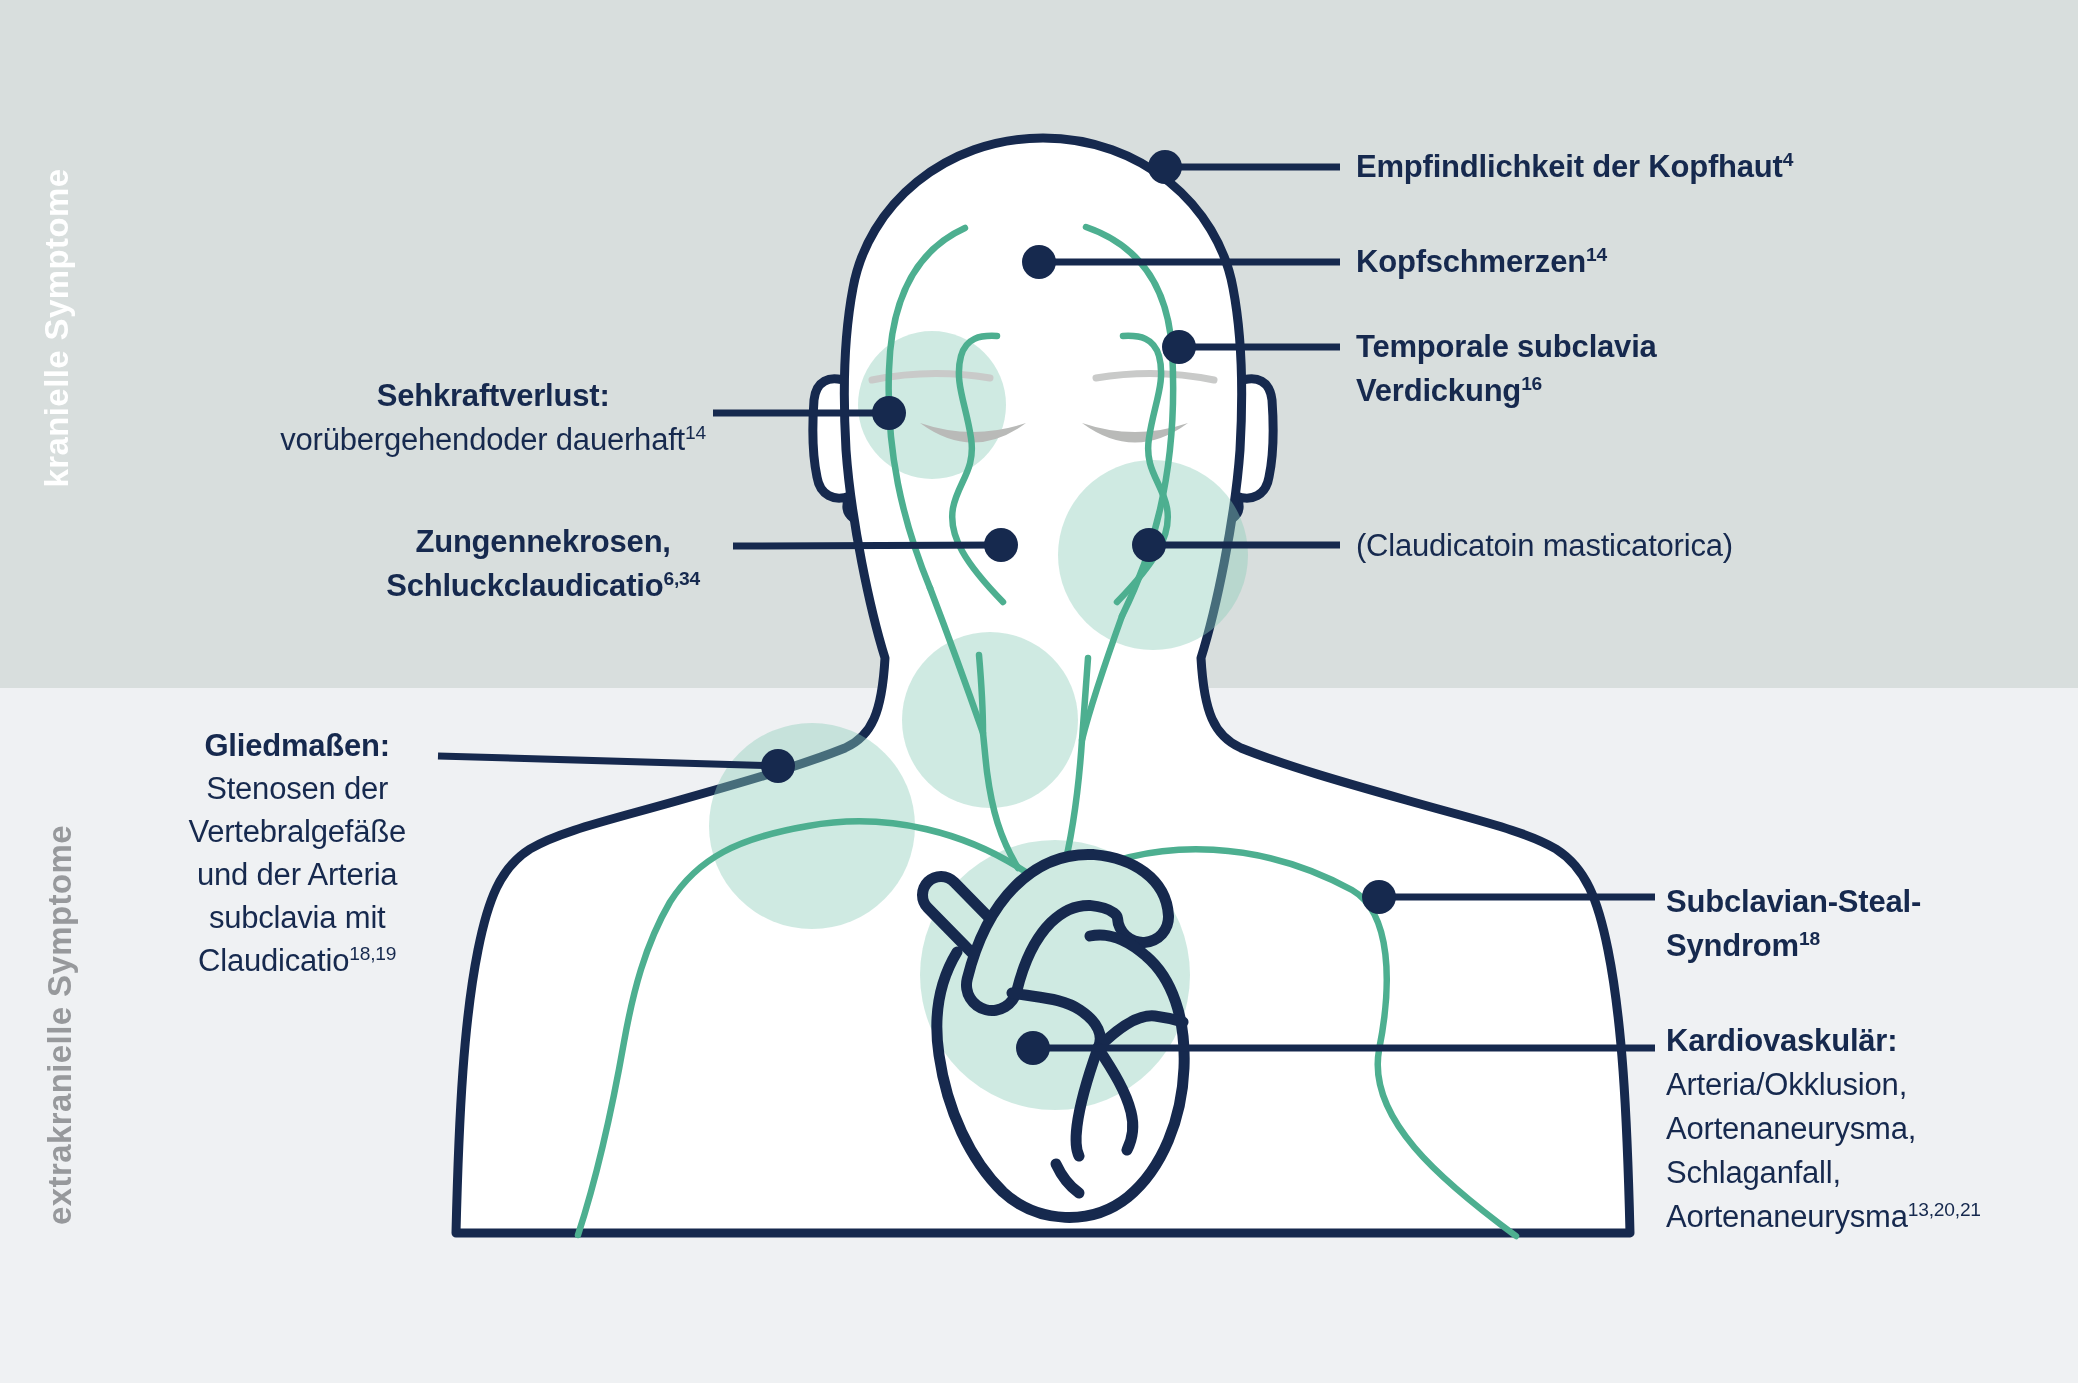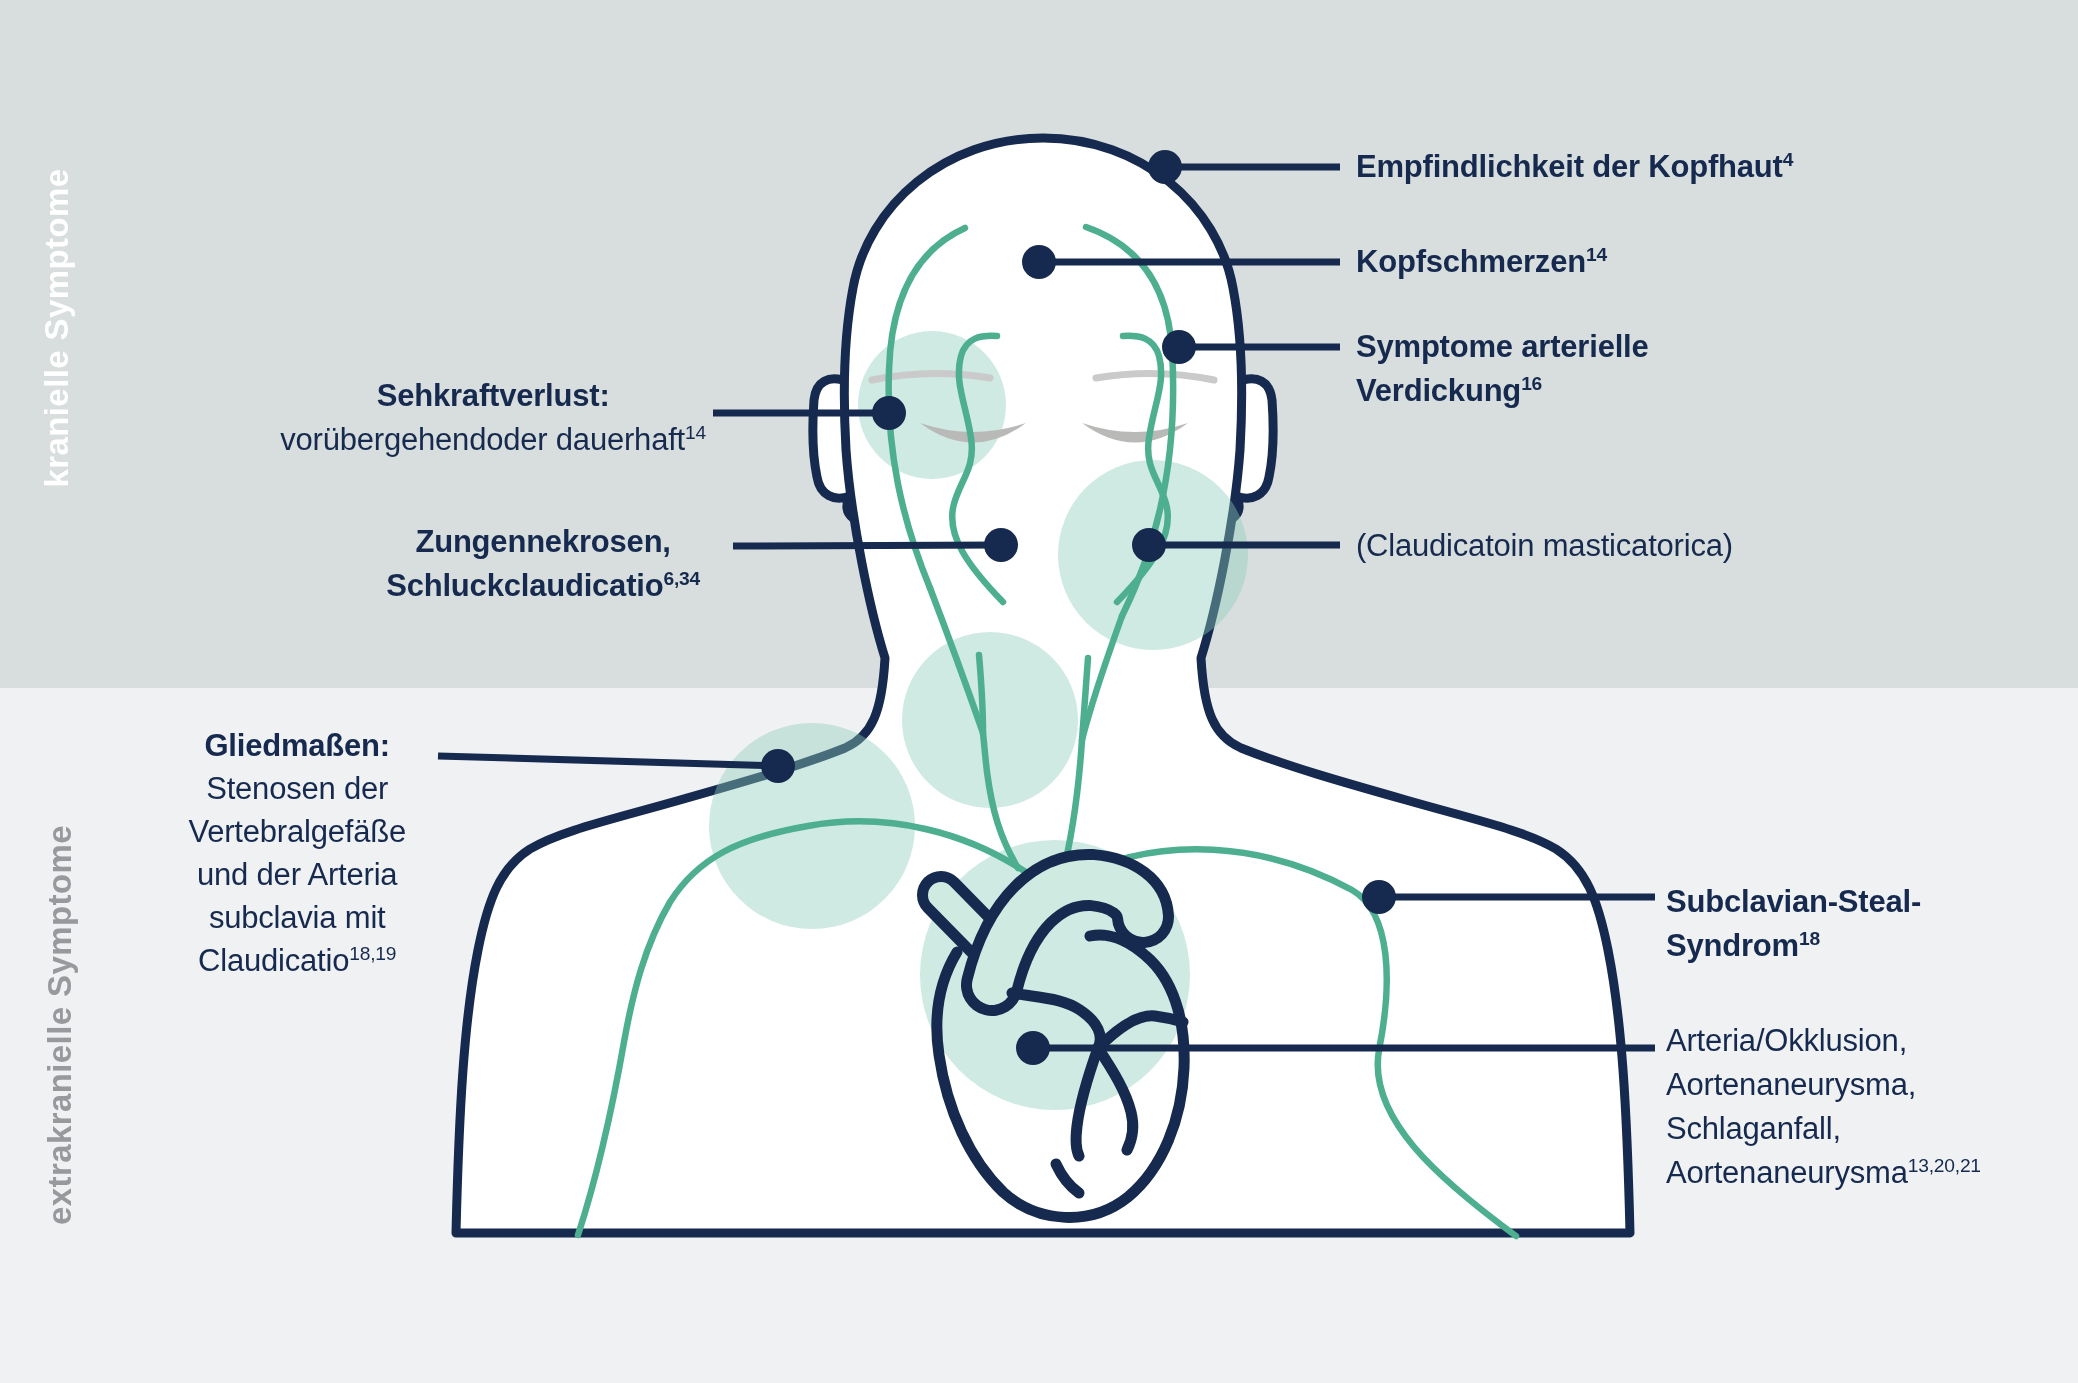--- a/index.html
+++ b/index.html
@@ -124,34 +124,35 @@
 
   <div class="lbl" style="left:1356px;top:145px;">
     <div class="b"><span>Empfindlichkeit der Kopfhaut</span><sup>4</sup></div>
   </div>
 
   <div class="lbl" style="left:1356px;top:240px;">
     <div class="b"><span>Kopfschmerzen</span><sup>14</sup></div>
   </div>
 
   <div class="lbl" style="left:1356px;top:325px;">
-    <div class="b">Symptome arterielle</div>
+    <div class="b">Temporale subclavia</div>
     <div class="b"><span>Verdickung</span><sup>16</sup></div>
   </div>
 
   <div class="lbl" style="left:1356px;top:524px;">
     <div>(Claudicatoin masticatorica)</div>
   </div>
 
   <div class="lbl" style="left:1666px;top:880px;">
     <div class="b">Subclavian-Steal-</div>
     <div class="b"><span>Syndrom</span><sup>18</sup></div>
   </div>
 
   <div class="lbl" style="left:1666px;top:1019px;">
+    <div class="b">Kardiovaskulär:</div>
     <div>Arteria/Okklusion,</div>
     <div>Aortenaneurysma,</div>
     <div>Schlaganfall,</div>
     <div><span>Aortenaneurysma</span><sup>13,20,21</sup></div>
   </div>
 
   <div class="lbl r" style="right:1372px;top:374px;">
     <div class="b">Sehkraftverlust:</div>
     <div><span>vorübergehendoder dauerhaft</span><sup>14</sup></div>
   </div>

